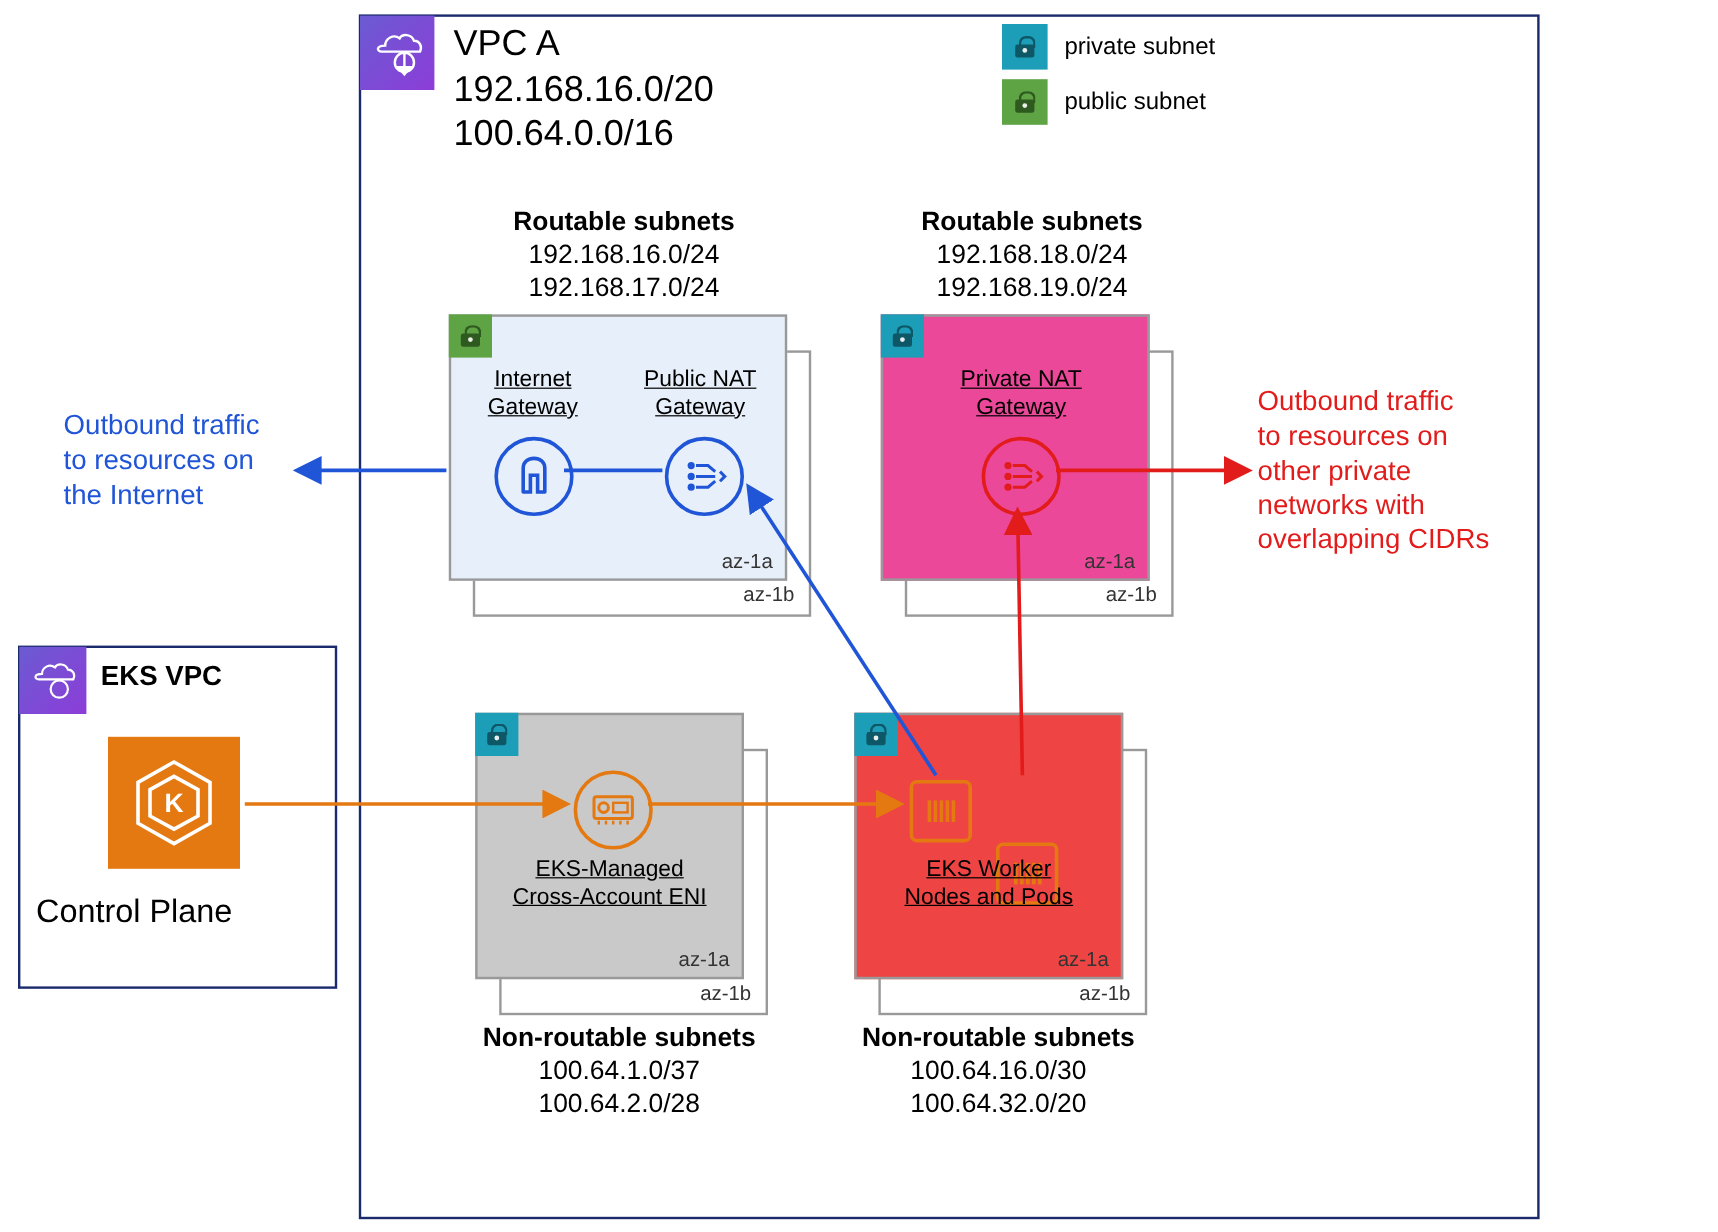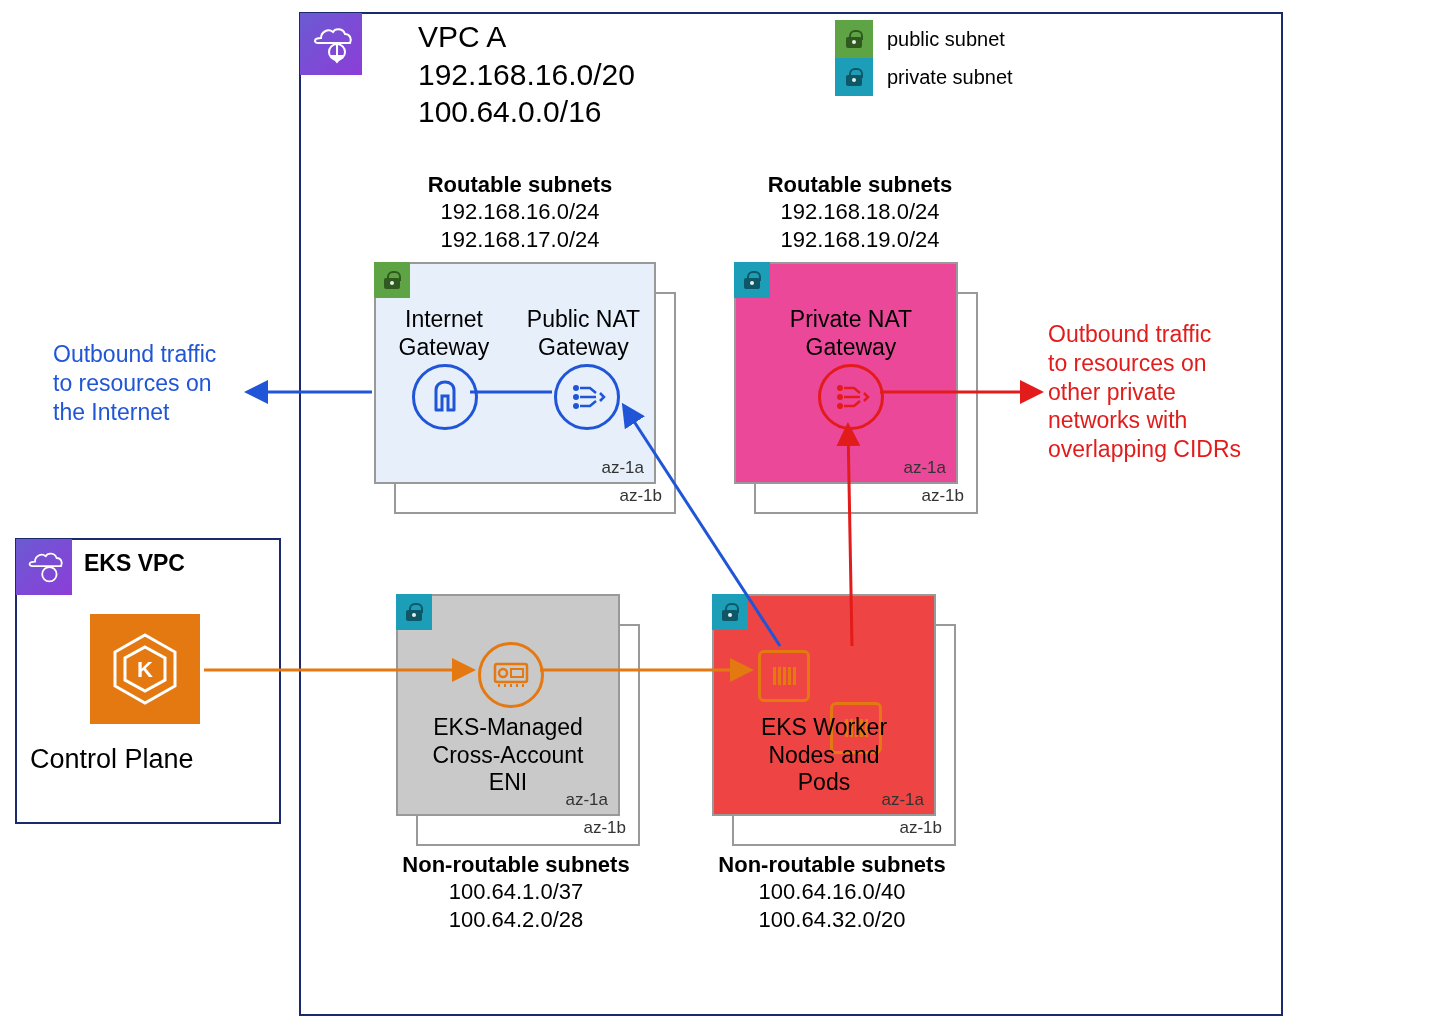--- a/index.html
+++ b/index.html
@@ -13,39 +13,39 @@
   }
   .abs { position: absolute; }
   .vpc-box {
     border: 2px solid #1a2a6c;
   }
   .vpc-icon {
     width: 62px; height: 62px;
     background: linear-gradient(135deg,#6b5bd2,#8c3dd8);
     display:flex; align-items:center; justify-content:center;
   }
-  .vpc-title { font-size: 30px; font-weight: 400; color:#000; line-height:1.25;margin-left:40px;}
+  .vpc-title { font-size: 30px; font-weight: 400; color:#000; line-height:1.25;}
   .card-back { position:absolute; border:2px solid #999; background:#fff; }
   .card-front { position:absolute; border:2px solid #999; }
   .subnet-lock {
     width:36px;height:36px;position:absolute;top:-2px;left:-2px;
     display:flex;align-items:center;justify-content:center;
   }
   .lock-icon { width:16px; height:18px; position:relative; }
   .lock-icon .body{ position:absolute; bottom:0; width:16px;height:11px; background:currentColor; border-radius:2px;}
   .lock-icon .body::after{content:'';position:absolute;left:6px;top:3px;width:4px;height:4px;border-radius:50%;background:rgba(255,255,255,0.9);}
   .lock-icon .shackle{ position:absolute; top:0; left:3px; width:10px;height:8px;border:2px solid currentColor;border-bottom:none;border-radius:6px 6px 0 0;}
   .az-label { position:absolute; right:10px; bottom:4px; font-size:17px; color:#333;}
   .icon-circle {
     width:60px;height:60px;border:3px solid; border-radius:50%;
     display:flex;align-items:center;justify-content:center;background:transparent;
   }
   .sec-head { font-size:22px; font-weight:700; text-align:center; line-height:1.2;}
   .sec-cidr { font-size:22px; font-weight:400; text-align:center; line-height:1.25;}
-  .cap { font-size:23px; text-align:center; line-height:1.2;}
+  .cap { font-size:19px; text-align:center; line-height:1.2;text-decoration:underline;}
   .legend-text { font-size:20px; }
   .annot { font-size:23px; line-height:1.25; }
   .eks-hex {
     width:110px;height:110px;background:#e47911;display:flex;align-items:center;justify-content:center;
   }
   .chip {
     width:46px;height:46px;border:3px solid #e47911;border-radius:6px;position:relative;
     display:flex;align-items:center;justify-content:center;
   }
   .chip::before,.chip::after{content:'';position:absolute;background:transparent;}
@@ -65,37 +65,37 @@
     <circle cx="28" cy="28" r="8" fill="none" stroke="#fff" stroke-width="2"></circle>
   </svg>
 </div>
 <div class="abs vpc-title" style="left:378px; top:18px;">
   <div>VPC A</div>
   <div>192.168.16.0/20</div>
   <div>100.64.0.0/16</div>
 </div>
 
 <div class="abs" style="left:835px; top:20px;">
+  <div style="display:flex;align-items:center;gap:14px;margin-bottom:8px;">
+    <div class="subnet-lock" style="position:static;background:#1c9eb8;color:#0d5766;width:38px;height:38px;">
+      <div class="lock-icon">
+          <div class="shackle"></div>
+          <div class="body"></div>
+        </div>
+    </div>
+    <span class="legend-text">private subnet</span>
+  </div>
   <div style="display:flex;align-items:center;gap:14px;">
     <div class="subnet-lock" style="position:static;background:#5fa444;color:#2e5a1f;width:38px;height:38px;">
       <div class="lock-icon">
           <div class="shackle"></div>
           <div class="body"></div>
         </div>
     </div>
     <span class="legend-text">public subnet</span>
-  </div>
-  <div style="display:flex;align-items:center;gap:14px;margin-bottom:8px;">
-    <div class="subnet-lock" style="position:static;background:#1c9eb8;color:#0d5766;width:38px;height:38px;">
-      <div class="lock-icon">
-          <div class="shackle"></div>
-          <div class="body"></div>
-        </div>
-    </div>
-    <span class="legend-text">private subnet</span>
   </div>
 </div>
 
 <div class="abs" style="left:380px; top:172px; width:280px;">
   <div class="sec-head">Routable subnets</div>
   <div class="sec-cidr">192.168.16.0/24</div>
   <div class="sec-cidr">192.168.17.0/24</div>
 </div>
 
 <div class="abs" style="left:374px; top:262px; width:300px; height:250px;">
@@ -229,21 +229,21 @@
     <div class="abs cap" style="left:30px;top:118px;width:160px;white-space:pre-line;">EKS Worker
 Nodes and Pods</div>
     <div class="az-label">az-1a</div>
   </div>
   <div class="abs az-label" style="left:20px;top:30px;width:220px;height:218px;">
       <span style="position:absolute;right:10px;bottom:4px;">az-1b</span>
     </div>
 </div>
 <div class="abs" style="left:692px; top:852px; width:280px;">
   <div class="sec-head">Non-routable subnets</div>
-  <div class="sec-cidr">100.64.16.0/40</div>
+  <div class="sec-cidr">100.64.16.0/30</div>
   <div class="sec-cidr">100.64.32.0/20</div>
 </div>
 
 <div class="abs vpc-box" style="left:15px; top:538px; width:262px; height:282px;"></div>
 <div class="abs vpc-icon" style="left:16px; top:539px; width:56px;height:56px;">
   <svg width="40" height="36" viewBox="0 0 44 40">
     <path d="M12 14c0-6 7-10 12-6 2-4 10-4 12 2 5 0 7 5 5 9H9c-4 0-5-5 3-5z" fill="none" stroke="#fff" stroke-width="2"></path>
     <circle cx="28" cy="28" r="8" fill="none" stroke="#fff" stroke-width="2"></circle>
   </svg>
 </div>

